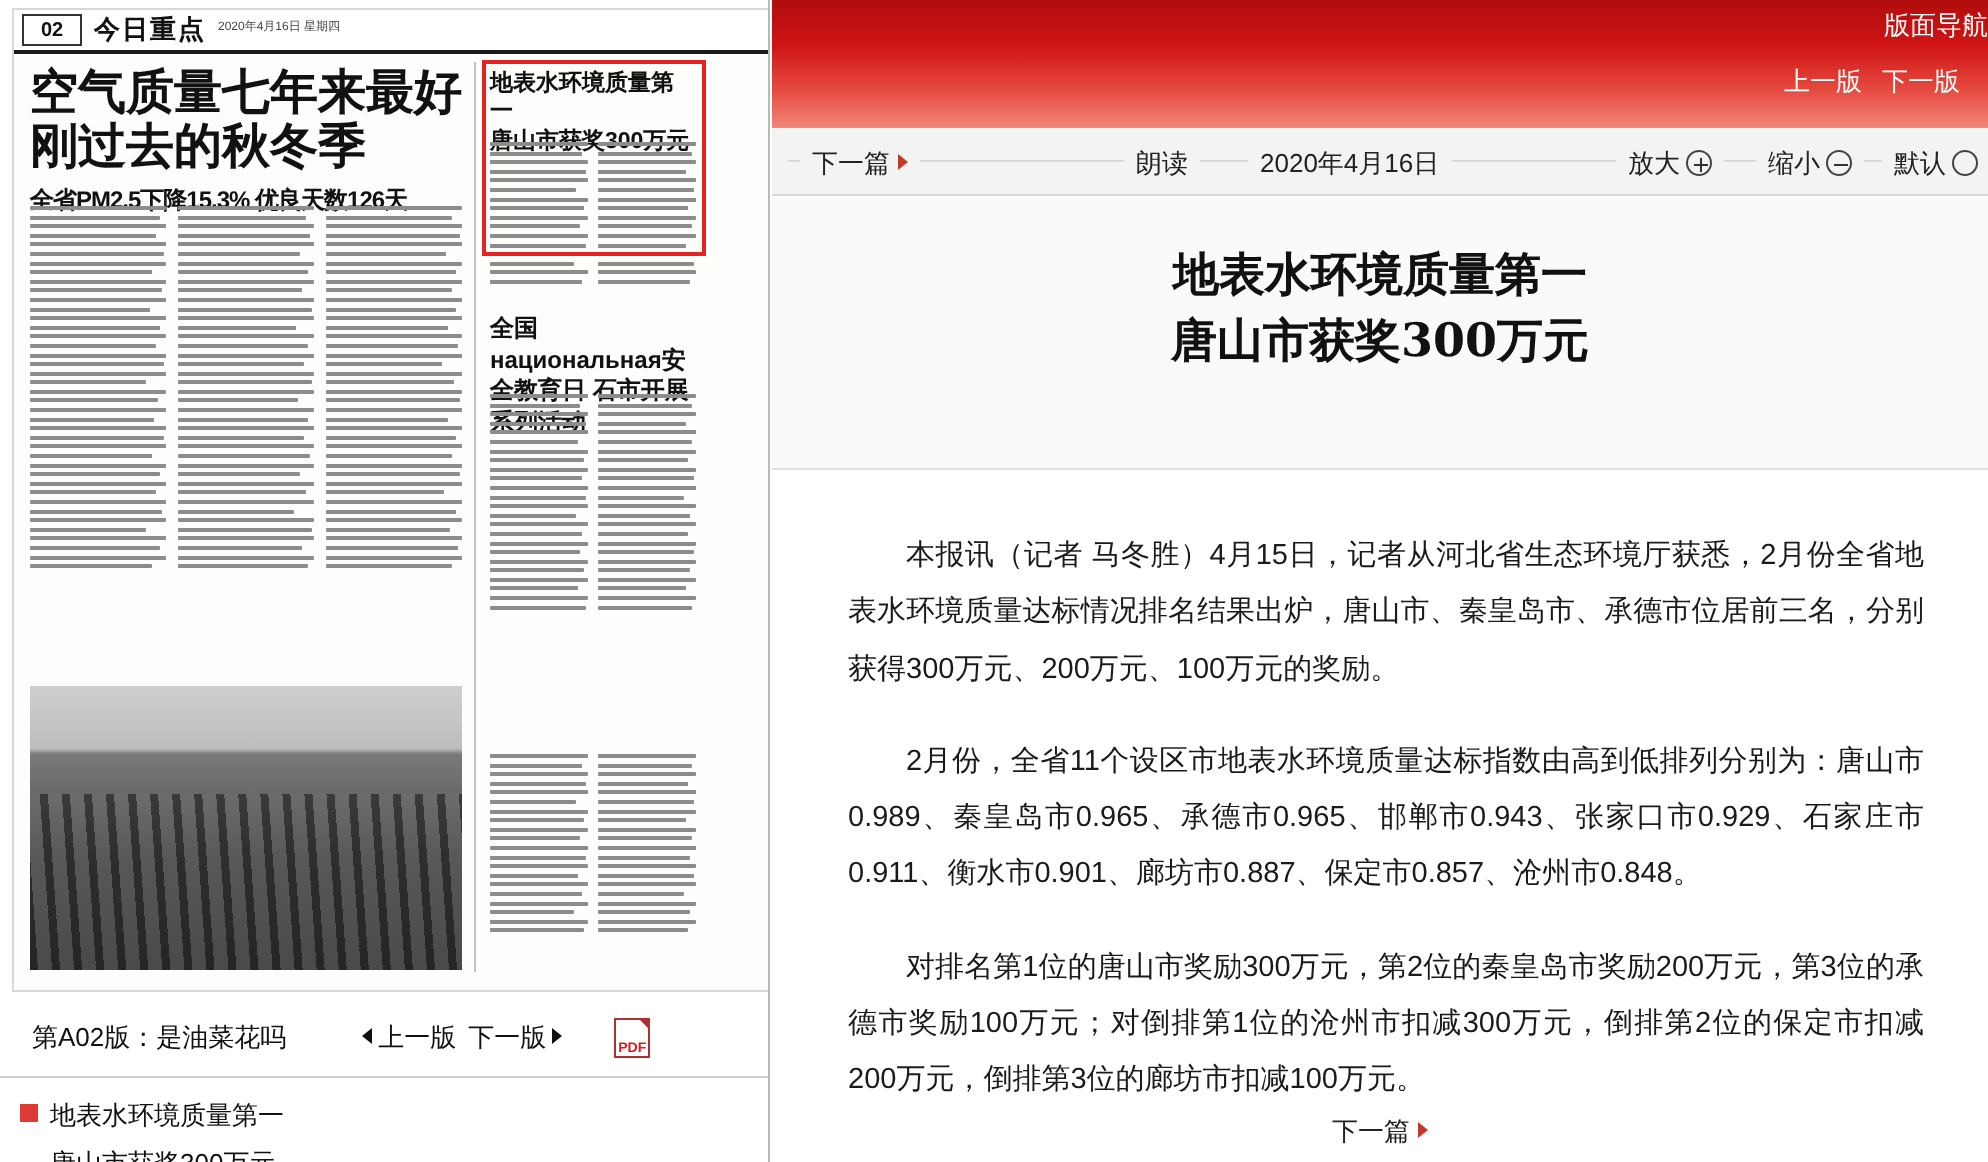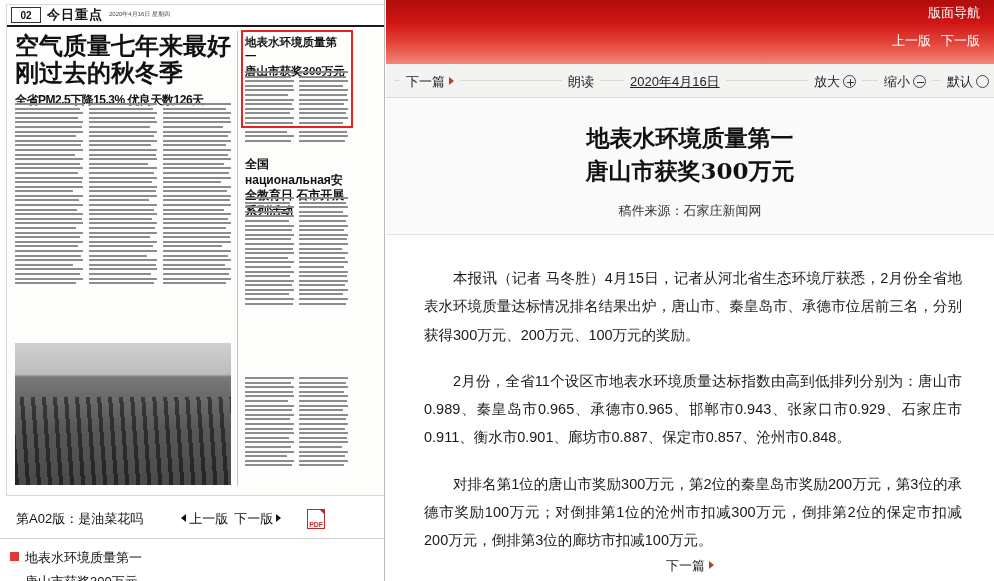--- a/index.html
+++ b/index.html
@@ -127,21 +127,20 @@
   #right-pane {
     position: absolute; left: 386px; top: 0; width: 608px; height: 581px;
     background: #ffffff; overflow: hidden;
   }
   #red-header {
     position: absolute; left: 0; top: 0; width: 608px; height: 64px;
     background: linear-gradient(to bottom, #b10d0d 0%, #cf1414 35%, #e64a3f 70%, #f0867b 100%);
   }
   #red-header-top {
     position:absolute; right: 0; top: 0; height: 26px; display:flex; align-items:center;
-    padding-right: 14px;
   }
   #nav-guide {
     color:#ffffff; font-size: 13px; cursor:pointer; white-space:nowrap;
   }
   #red-header-bottom {
     position:absolute; right:0; top: 30px; height: 22px; display:flex; align-items:center;
     gap: 10px; padding-right: 14px;
   }
   #red-header-bottom .rb {
     color:#ffffff; font-size:13px; cursor:pointer; white-space:nowrap;
@@ -155,21 +154,21 @@
   #toolbar .inner {
     position:relative; width: 100%; height: 100%;
   }
   #toolbar .line {
     position:absolute; left: 8px; right: 8px; top: 16px; height:1px; background:#d9d9d5;
   }
   .tb-item {
     position:absolute; top: 9px; font-size: 13px; color:#222; background:#f3f3f1;
     padding: 0 6px; white-space:nowrap; cursor:pointer;
   }
-  .tb-static { cursor: default; text-decoration: underline; }
+  .tb-static { cursor: default; }
   .circ {
     display:inline-block; width:13px; height:13px; border:1px solid #444; border-radius:50%;
     position:relative; vertical-align:-2px; margin-left:3px;
   }
   .circ.plus::before, .circ.plus::after,
   .circ.minus::before {
     content:""; position:absolute; background:#333;
   }
   .circ.plus::before { left:2.5px; top:5.5px; width:7px; height:1.4px; }
   .circ.plus::after  { top:2.5px; left:5.5px; height:7px; width:1.4px; }
@@ -576,21 +575,20 @@
           <span>默认</span><span class="circ"></span>
         </div>
       </div>
     </div>
 
     <div id="article-head">
       <div id="art-title">
         <div>地表水环境质量第一</div>
         <div>唐山市获奖300万元</div>
       </div>
-      <div id="art-source">稿件来源：石家庄新闻网</div>
     </div>
 
     <div id="art-body">
       <p>本报讯（记者 马冬胜）4月15日，记者从河北省生态环境厅获悉，2月份全省地表水环境质量达标情况排名结果出炉，唐山市、秦皇岛市、承德市位居前三名，分别获得300万元、200万元、100万元的奖励。</p>
       <p>2月份，全省11个设区市地表水环境质量达标指数由高到低排列分别为：唐山市0.989、秦皇岛市0.965、承德市0.965、邯郸市0.943、张家口市0.929、石家庄市0.911、衡水市0.901、廊坊市0.887、保定市0.857、沧州市0.848。</p>
       <p>对排名第1位的唐山市奖励300万元，第2位的秦皇岛市奖励200万元，第3位的承德市奖励100万元；对倒排第1位的沧州市扣减300万元，倒排第2位的保定市扣减200万元，倒排第3位的廊坊市扣减100万元。</p>
       <div id="next-bottom">
         <span>下一篇</span><span class="arrow-r"></span>
       </div>
     </div>

